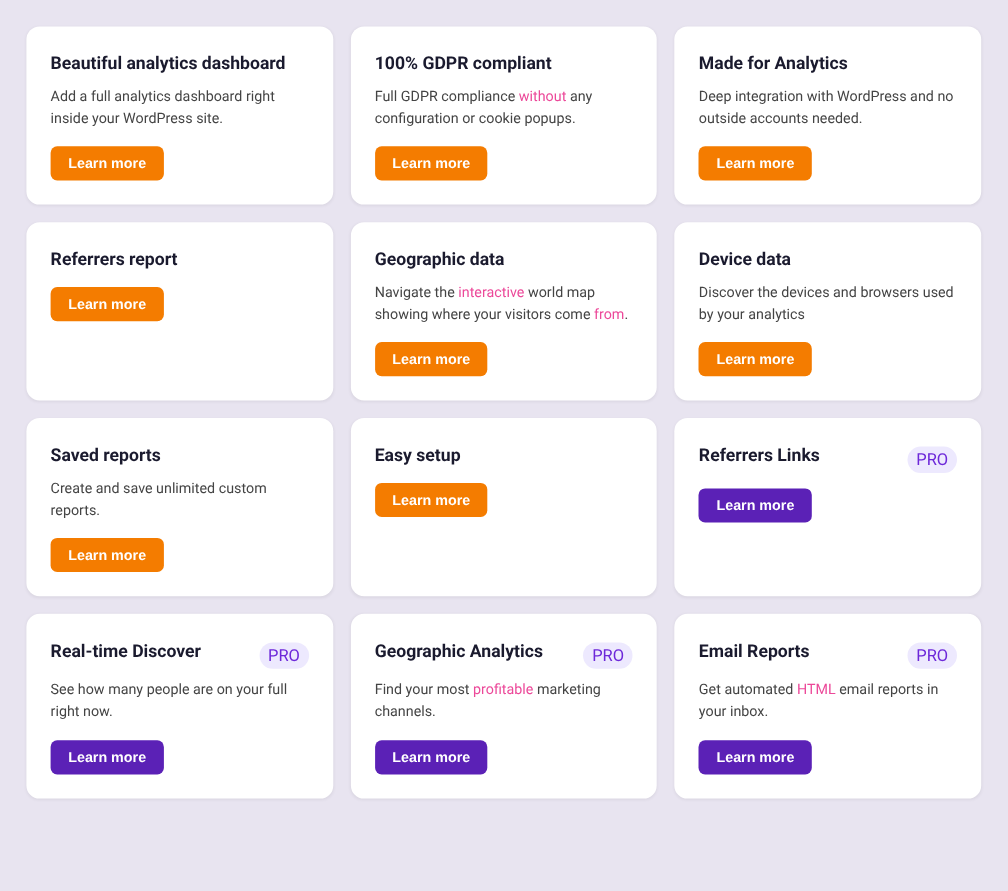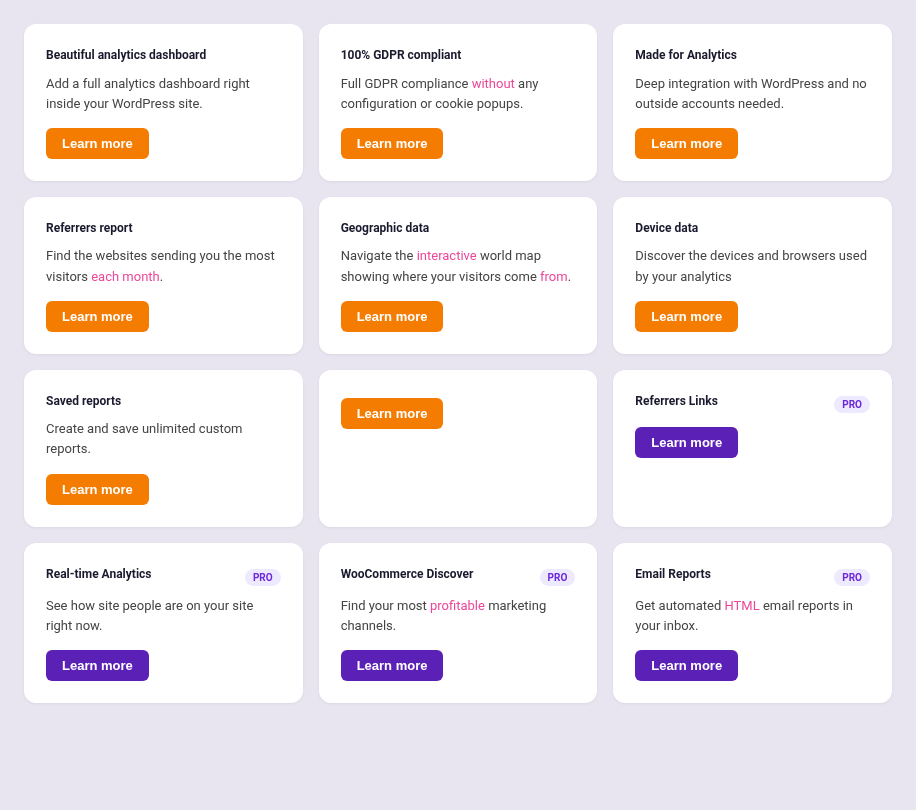--- a/index.html
+++ b/index.html
@@ -30,21 +30,21 @@
     }
 
     .card-header {
       display: flex;
       align-items: flex-start;
       justify-content: space-between;
       gap: 8px;
     }
 
     .card-title {
-      font-size: 12px;
+      font-size: 16px;
       font-weight: 700;
       color: #1a1a2e;
       line-height: 1.3;
       text-align: center;
     }
 
     .card-desc {
       font-size: 13px;
       color: #444;
       line-height: 1.55;
@@ -79,22 +79,22 @@
       font-size: 13px;
       font-weight: 600;
       cursor: pointer;
       margin-top: 4px;
       width: fit-content;
     }
 
     .pro-badge {
       background: #ede9fe;
       color: #6d28d9;
-      font-size: 10px;
-      font-weight: 700;
+      font-size: 15px;
+      font-weight: 400;
       padding: 3px 8px;
       border-radius: 20px;
       white-space: nowrap;
       flex-shrink: 0;
       margin-top: 2px;
     }
   </style>
 </head>
 <body>
 
@@ -117,21 +117,20 @@
       <div class="card-header">
         <div class="card-title">Made for Analytics</div>
       </div>
       <p class="card-desc">Deep integration with WordPress and no outside accounts needed.</p>
       <button class="btn-orange">Learn more</button>
     </div>
     <div class="card">
       <div class="card-header">
         <div class="card-title">Referrers report</div>
       </div>
-      <p class="card-desc">Find the websites sending you the most visitors <span class="highlight">each month</span>.</p>
       <button class="btn-orange">Learn more</button>
     </div>
     <div class="card">
       <div class="card-header">
         <div class="card-title">Geographic data</div>
       </div>
       <p class="card-desc">Navigate the <span class="highlight">interactive</span> world map showing where your visitors come <span class="highlight">from</span>.</p>
       <button class="btn-orange">Learn more</button>
     </div>
     <div class="card">
@@ -142,40 +141,43 @@
       <button class="btn-orange">Learn more</button>
     </div>
     <div class="card">
       <div class="card-header">
         <div class="card-title">Saved reports</div>
       </div>
       <p class="card-desc">Create and save unlimited custom reports.</p>
       <button class="btn-orange">Learn more</button>
     </div>
     <div class="card">
+      <div class="card-header">
+        <div class="card-title">Easy setup</div>
+      </div>
       <button class="btn-orange">Learn more</button>
     </div>
     <div class="card">
       <div class="card-header">
         <div class="card-title">Referrers Links</div>
         <span class="pro-badge">PRO</span>
       </div>
       <button class="btn-purple">Learn more</button>
     </div>
     <div class="card">
       <div class="card-header">
-        <div class="card-title">Real-time Analytics</div>
+        <div class="card-title">Real-time Discover</div>
         <span class="pro-badge">PRO</span>
       </div>
-      <p class="card-desc">See how site people are on your site right now.</p>
+      <p class="card-desc">See how many people are on your full right now.</p>
       <button class="btn-purple">Learn more</button>
     </div>
     <div class="card">
       <div class="card-header">
-        <div class="card-title">WooCommerce Discover</div>
+        <div class="card-title">Geographic Analytics</div>
         <span class="pro-badge">PRO</span>
       </div>
       <p class="card-desc">Find your most <span class="highlight">profitable</span> marketing channels.</p>
       <button class="btn-purple">Learn more</button>
     </div>
     <div class="card">
       <div class="card-header">
         <div class="card-title">Email Reports</div>
         <span class="pro-badge">PRO</span>
       </div>

